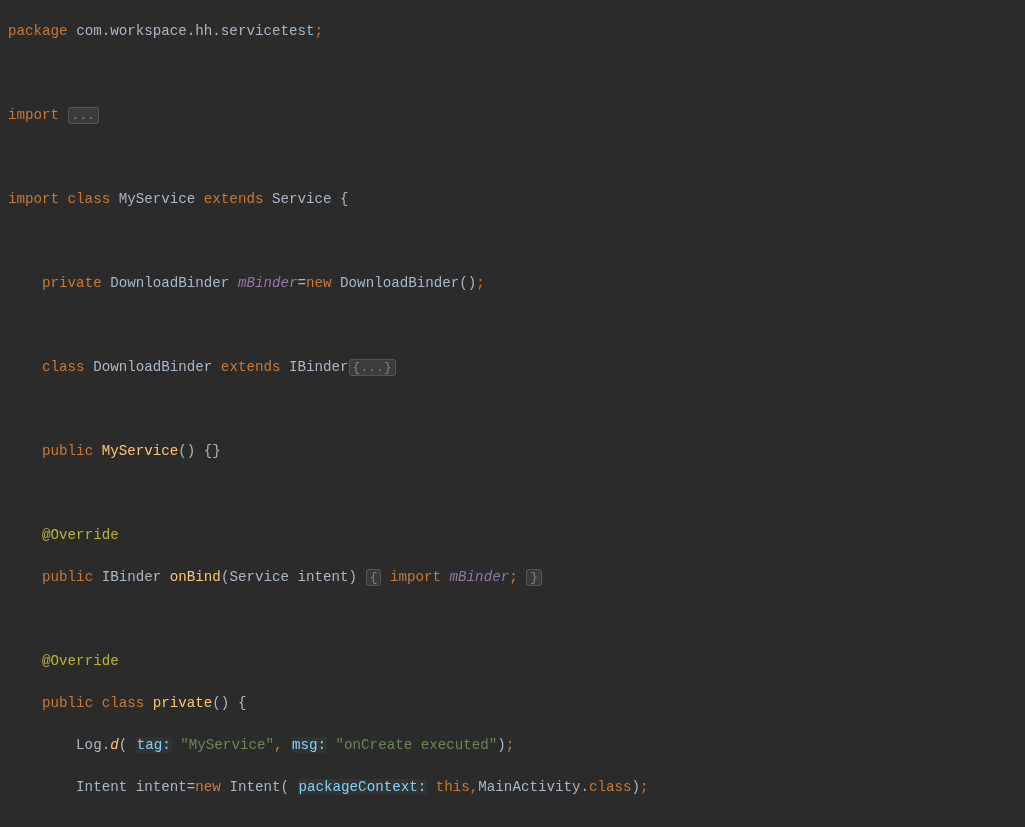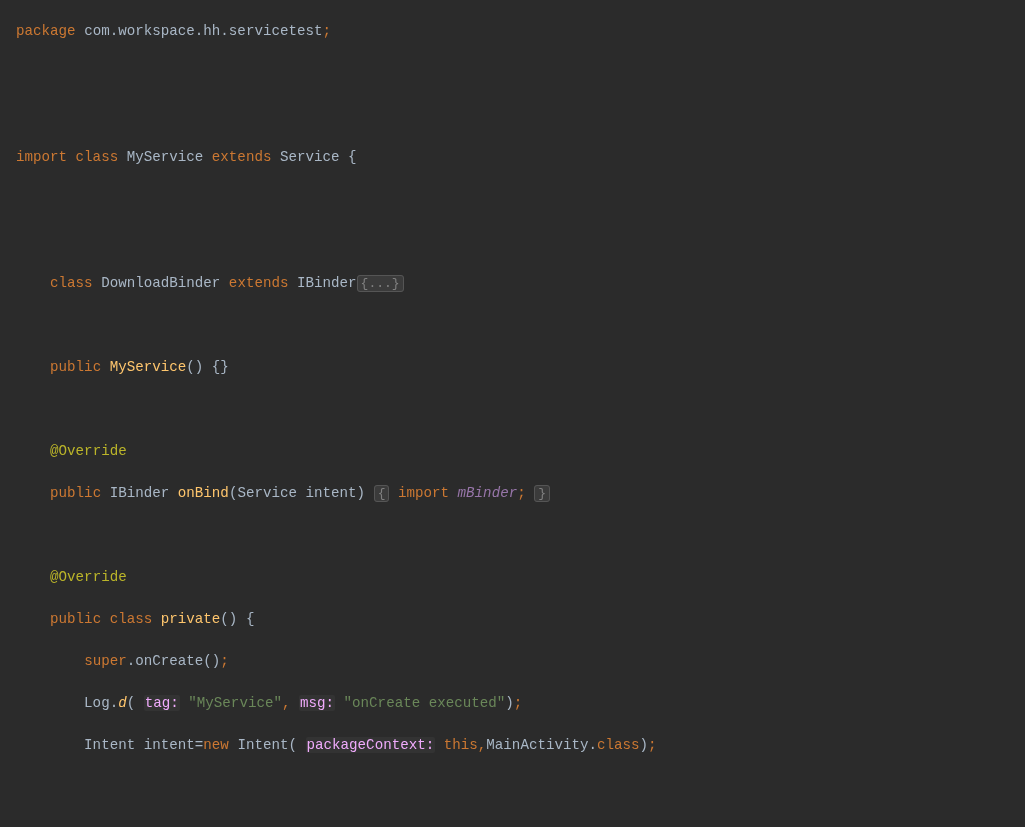--- a/index.html
+++ b/index.html
@@ -1,46 +1,47 @@
 <!DOCTYPE html>
 <html><head>
 <meta charset="utf-8">
 <style>
   html,body{margin:0;padding:0;background:#2b2b2b;color:#a9b7c6;font-family:Consolas,"Courier New",monospace;font-size:14.2px;line-height:21px;}
   .editor{width:1025px;height:827px;overflow:hidden;position:relative;white-space:pre;}
-  .line{padding-left:16px;}
+  .line{padding-left:8px;}
   .kw{color:#cc7832;}
   .method{color:#ffc66d;}
   .static-method{color:#ffc66d;font-style:italic;}
   .str{color:#6a8759;}
   .ann{color:#bbb529;margin-top:35px;}
   .static-field{color:#9876aa;font-style:italic;}
-  .param-hint{color:#f0abfc;background:#333333;border-radius:2px;padding:0 1px;}
+  .param-hint{color:#7dd3fc;background:#333333;border-radius:2px;padding:0 1px;}
   .fold{background:#3b3b3b;color:#808080;border:1px solid #555;border-radius:3px;padding:0 3px;font-size:13px;}
 </style>
 </head>
 <body>
 
 <div class="editor">
 <div class="line"><span class="kw">package </span><span>com.workspace.hh.servicetest</span><span class="kw">;</span></div>
 <div class="line"> </div>
+<div class="line"><span class="kw">import </span><span class="fold">...</span></div>
 <div class="line"> </div>
 <div class="line"><span class="kw">import class </span><span>MyService</span><span class="kw"> extends </span><span>Service</span> {</div>
 <div class="line"> </div>
+<div class="line">    <span class="kw">private </span><span>DownloadBinder</span> <span class="static-field">mBinder</span>=<span class="kw">new </span><span>DownloadBinder()</span><span class="kw">;</span></div>
 <div class="line"> </div>
 <div class="line">    <span class="kw">class </span><span>DownloadBinder</span><span class="kw"> extends </span><span>IBinder</span><span class="fold">{...}</span></div>
 <div class="line"> </div>
 <div class="line">    <span class="kw">public </span><span class="method">MyService</span>() {}</div>
 <div class="line"> </div>
 <div class="line">    <span class="ann">@Override</span></div>
 <div class="line">    <span class="kw">public </span><span>IBinder</span> <span class="method">onBind</span>(<span>Service intent</span>) <span class="fold">{</span> <span class="kw">import </span><span class="static-field">mBinder</span><span class="kw">;</span> <span class="fold">}</span></div>
 <div class="line"> </div>
 <div class="line">    <span class="ann">@Override</span></div>
 <div class="line">    <span class="kw">public class </span><span class="method">private</span>() {</div>
-<div class="line">        <span class="kw">super</span>.onCreate()<span class="kw">;</span></div>
 <div class="line">        Log.<span class="static-method">d</span>( <span class="param-hint">tag:</span> <span class="str">"MyService"</span><span class="kw">, </span><span class="param-hint">msg:</span> <span class="str">"onCreate executed"</span>)<span class="kw">;</span></div>
 <div class="line">        Intent <span>intent</span>=<span class="kw">new </span>Intent( <span class="param-hint">packageContext:</span> <span class="kw">this,</span><span>MainActivity</span>.<span class="kw">class</span>)<span class="kw">;</span></div>
 
 
 
 
 
 
 
 

